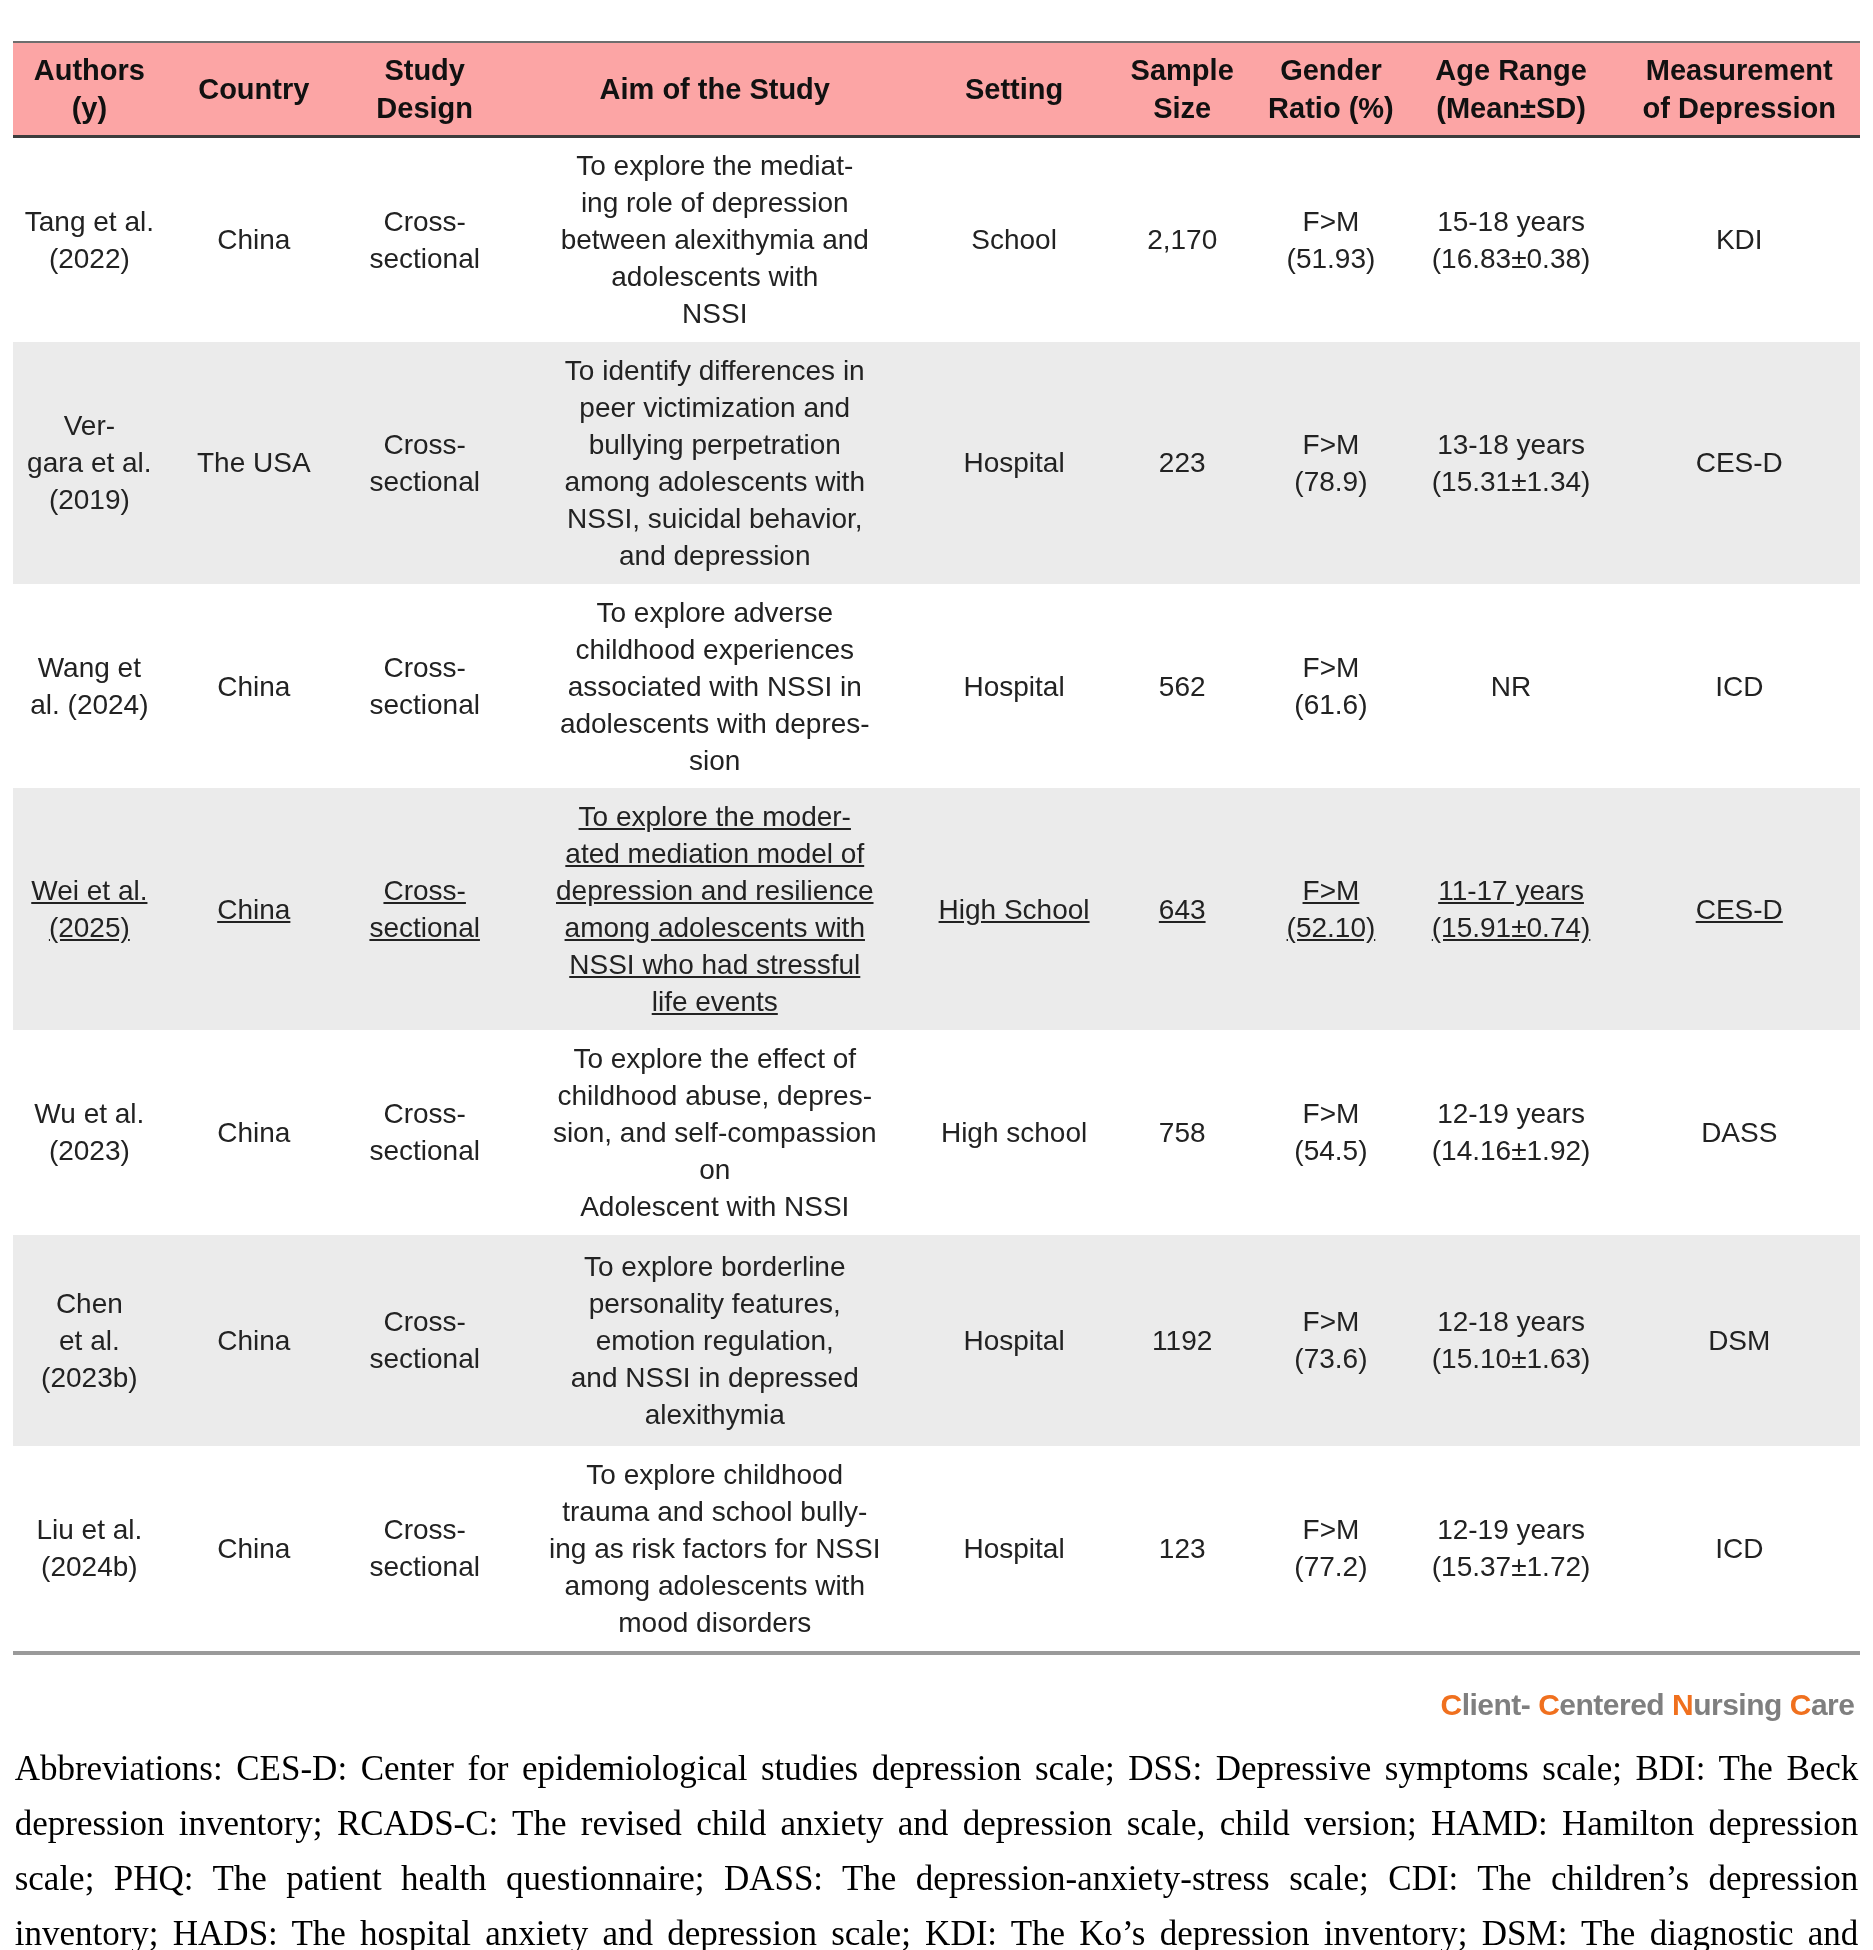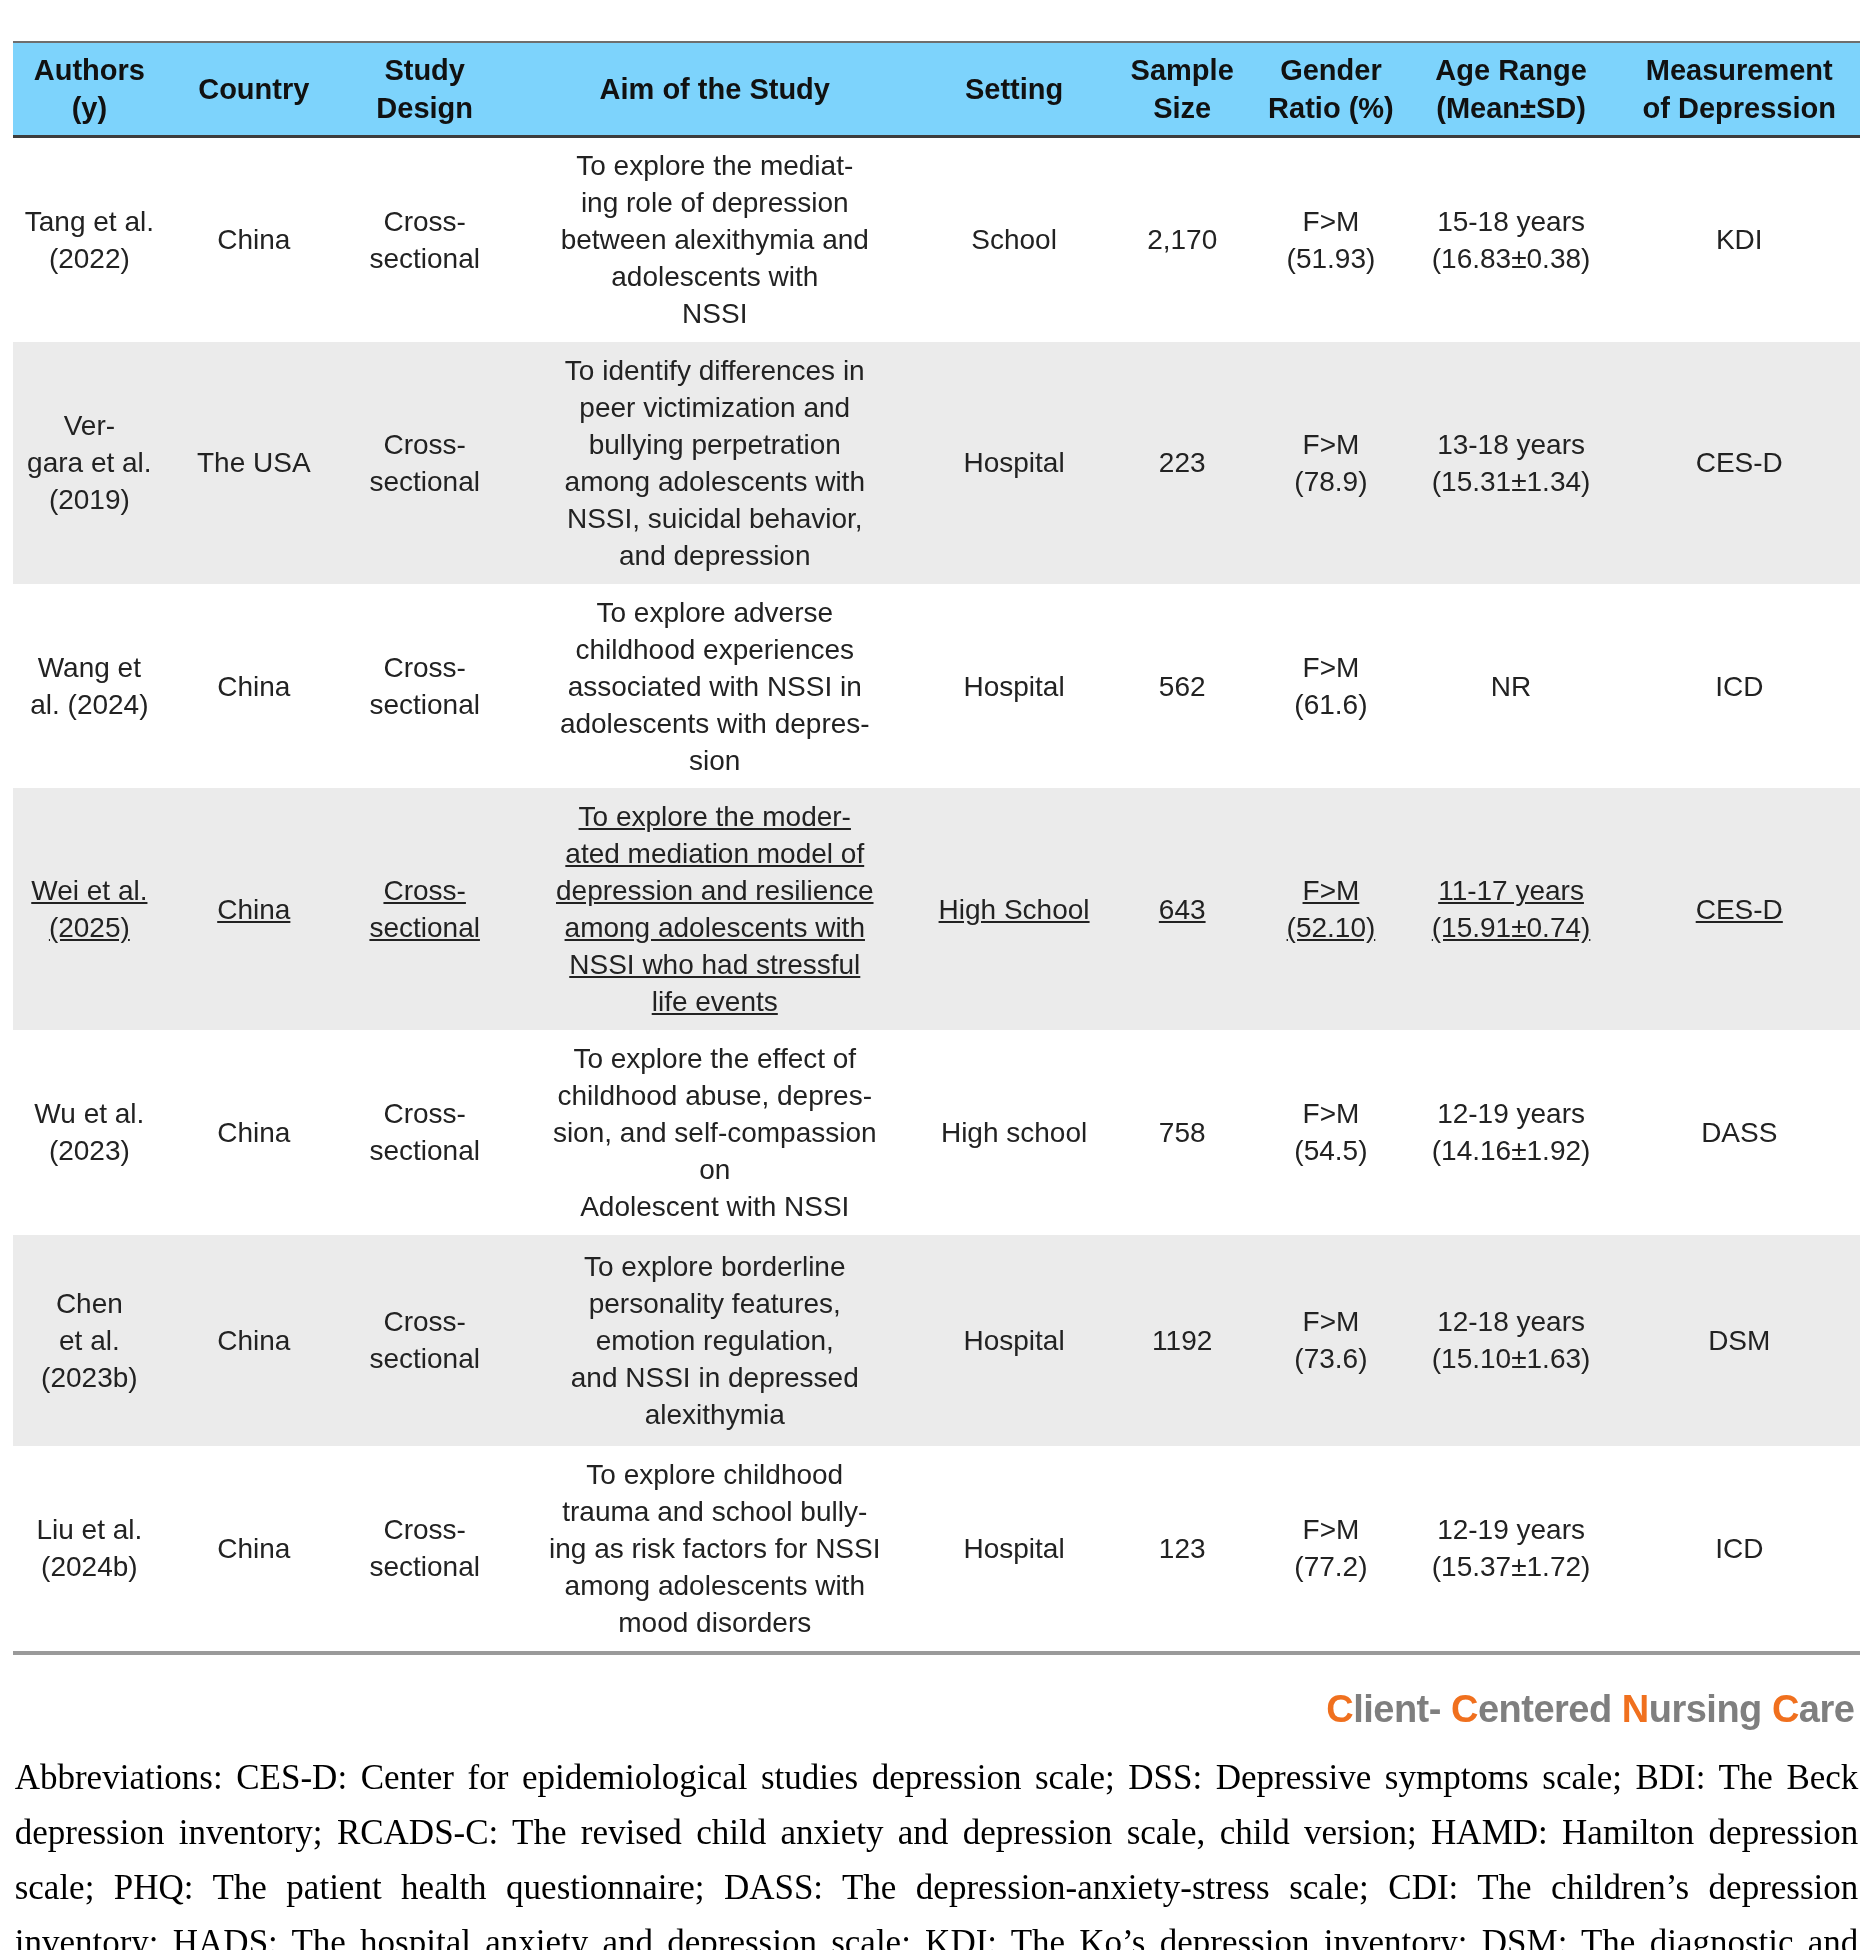--- a/index.html
+++ b/index.html
@@ -13,21 +13,21 @@
   table.study-table{
     width:100%;
     border-collapse:collapse;
     table-layout:fixed;
     border-top:2.9px solid #6e6e6e;
     border-bottom:4.9px solid #9a9a9a;
     font-size:28px;
     line-height:37px;
   }
   table.study-table thead tr{
-    background:#7dd3fc;
+    background:#fca5a5;
   }
   table.study-table thead th{
     font-weight:bold;
     font-size:29px;
     line-height:38px;
     padding:7.8px 3.9px;
     text-align:center;
     vertical-align:middle;
     white-space:pre-line;
     border-bottom:3.9px solid #3d3d3d;
@@ -46,21 +46,21 @@
   tr.r1 td{height:172px;}
   tr.r2 td{height:217px;}
   tr.r3 td{height:176px;}
   tr.r4 td{height:210px;text-decoration:underline;}
   tr.r5 td{height:166px;margin-top:17px;}
   tr.r6 td{height:192px;}
   tr.r7 td{height:162px;}
   .logo-line{
     text-align:right;
     padding:33px 5.9px 9.8px 0;
-    font-size:38px;
+    font-size:30px;
     font-weight:bold;
     letter-spacing:-0.5px;
   }
   .logo-orange{color:#f0701e;}
   .logo-gray{color:#7f7f7f;}
   .footnote{
     font-family:"Liberation Serif","DejaVu Serif",serif;
     font-size:35px;
     line-height:55px;
     text-align:justify;

